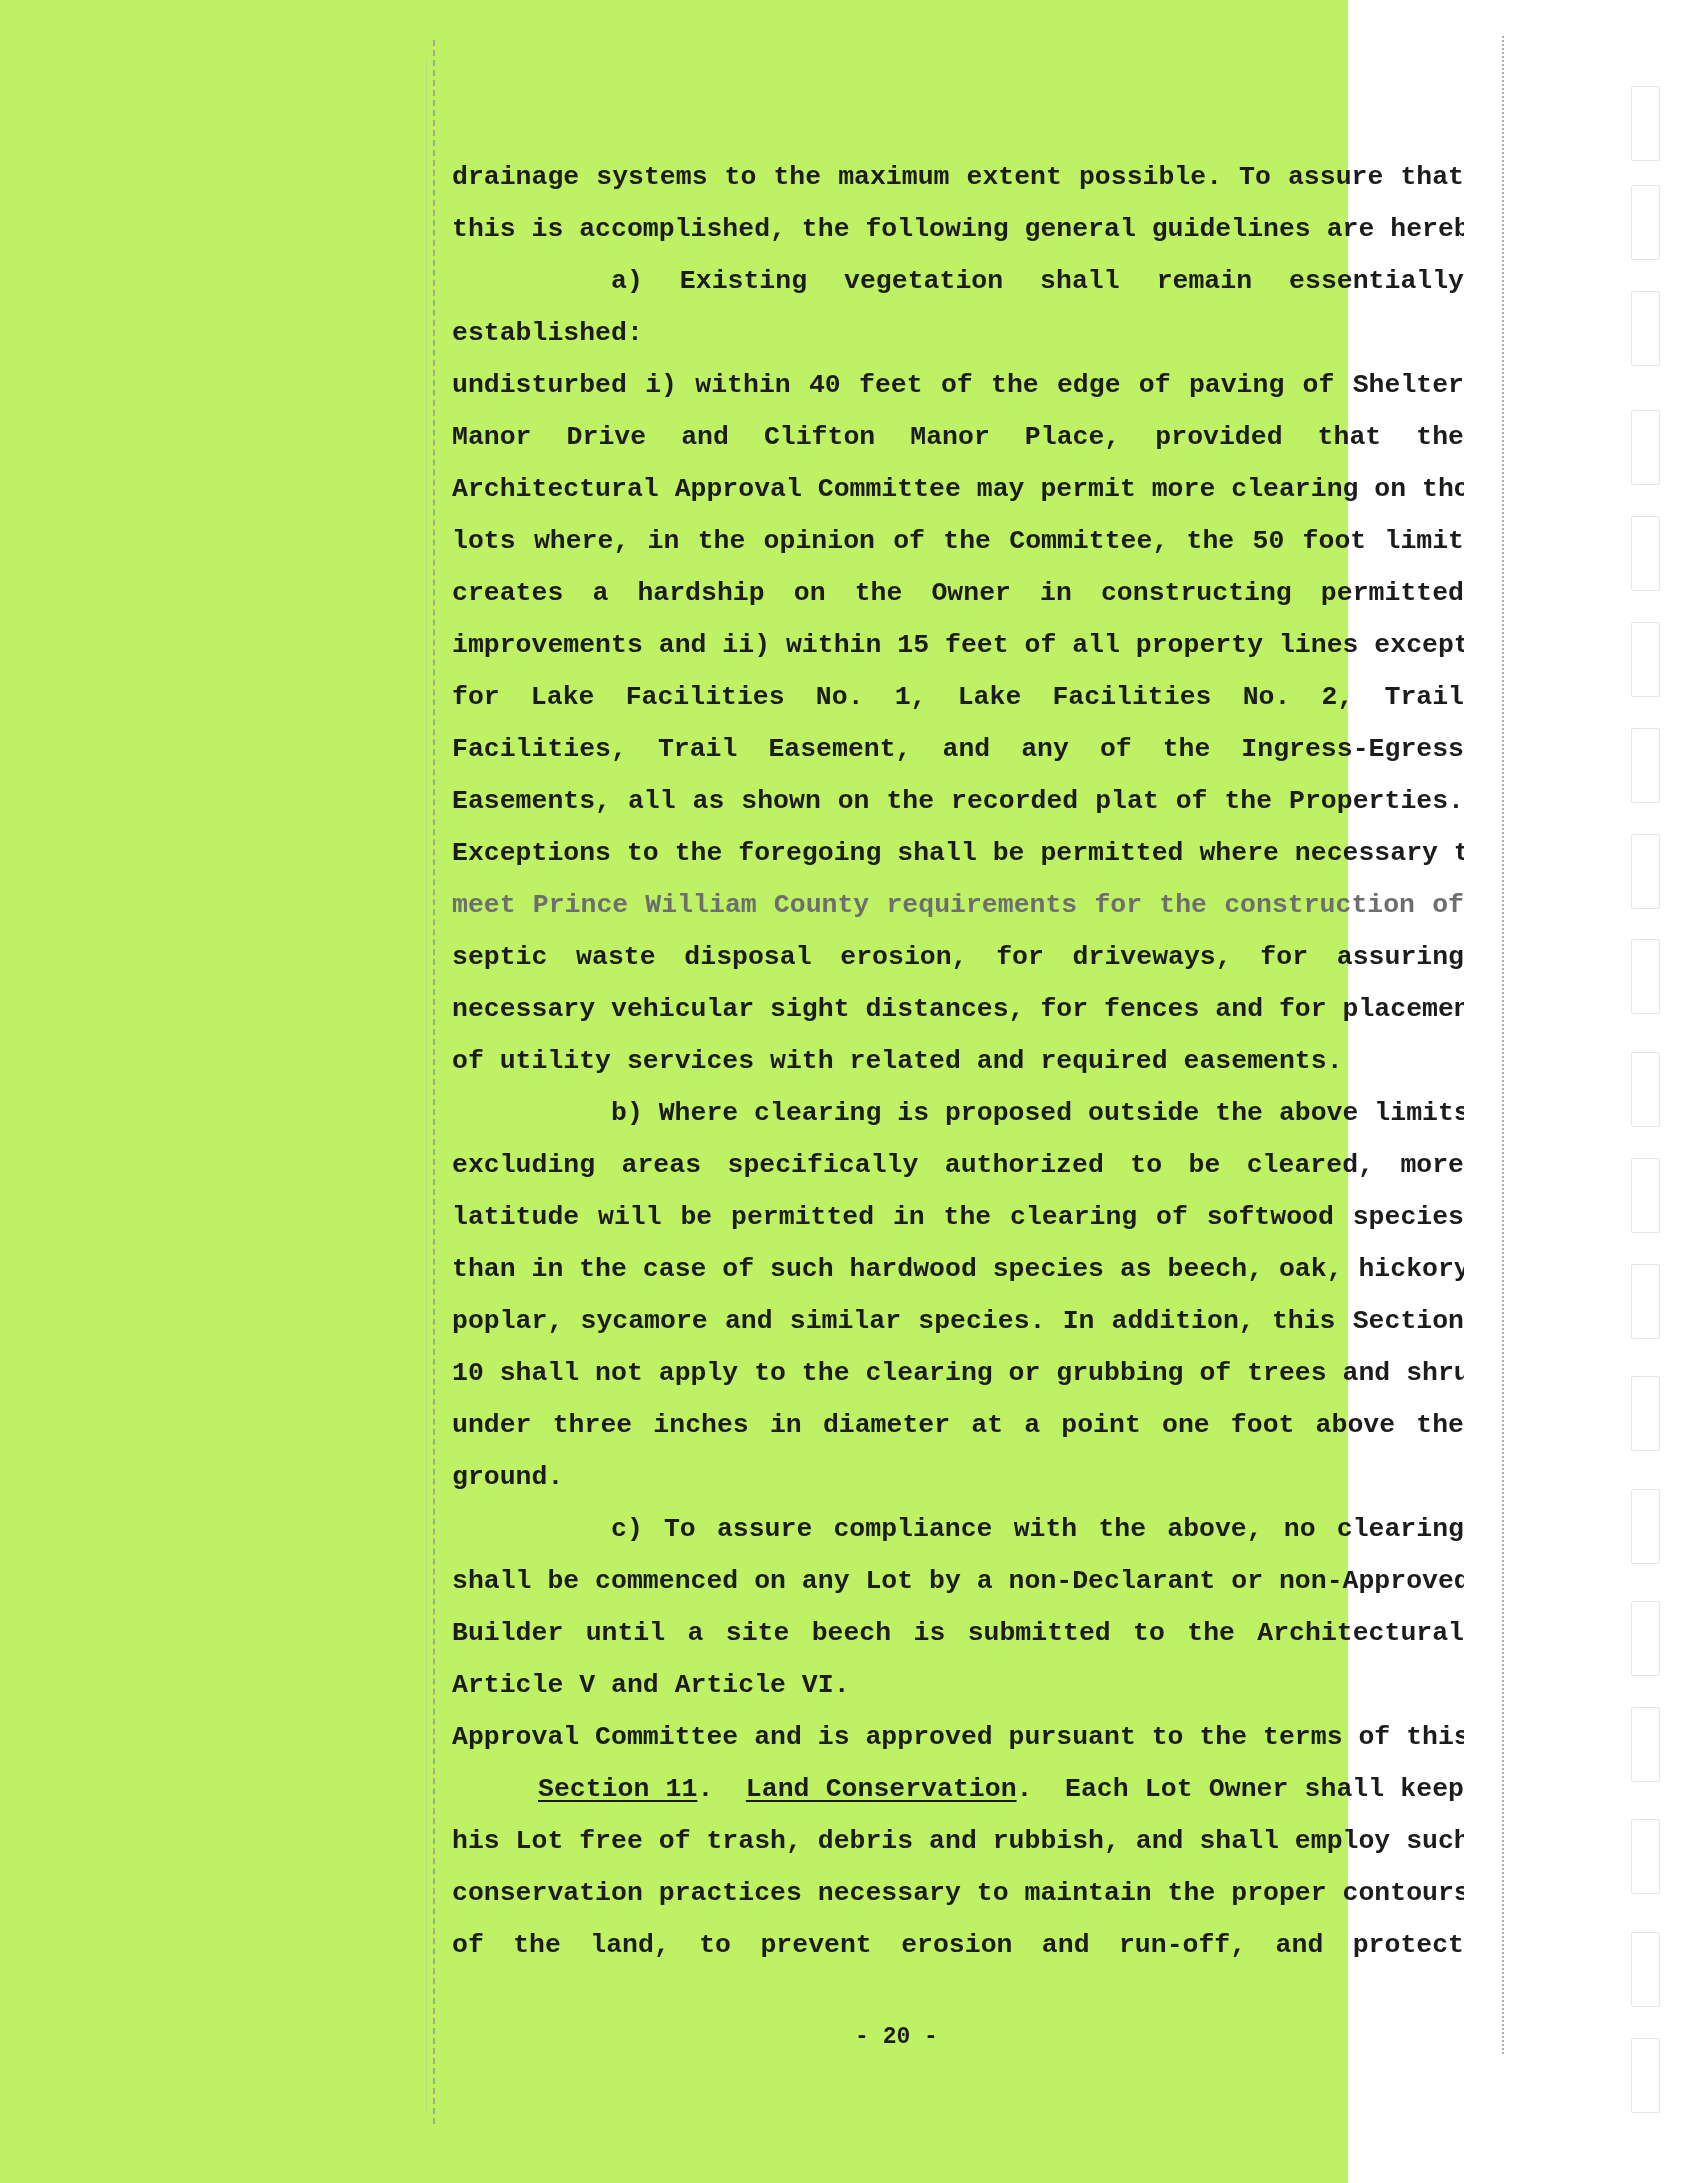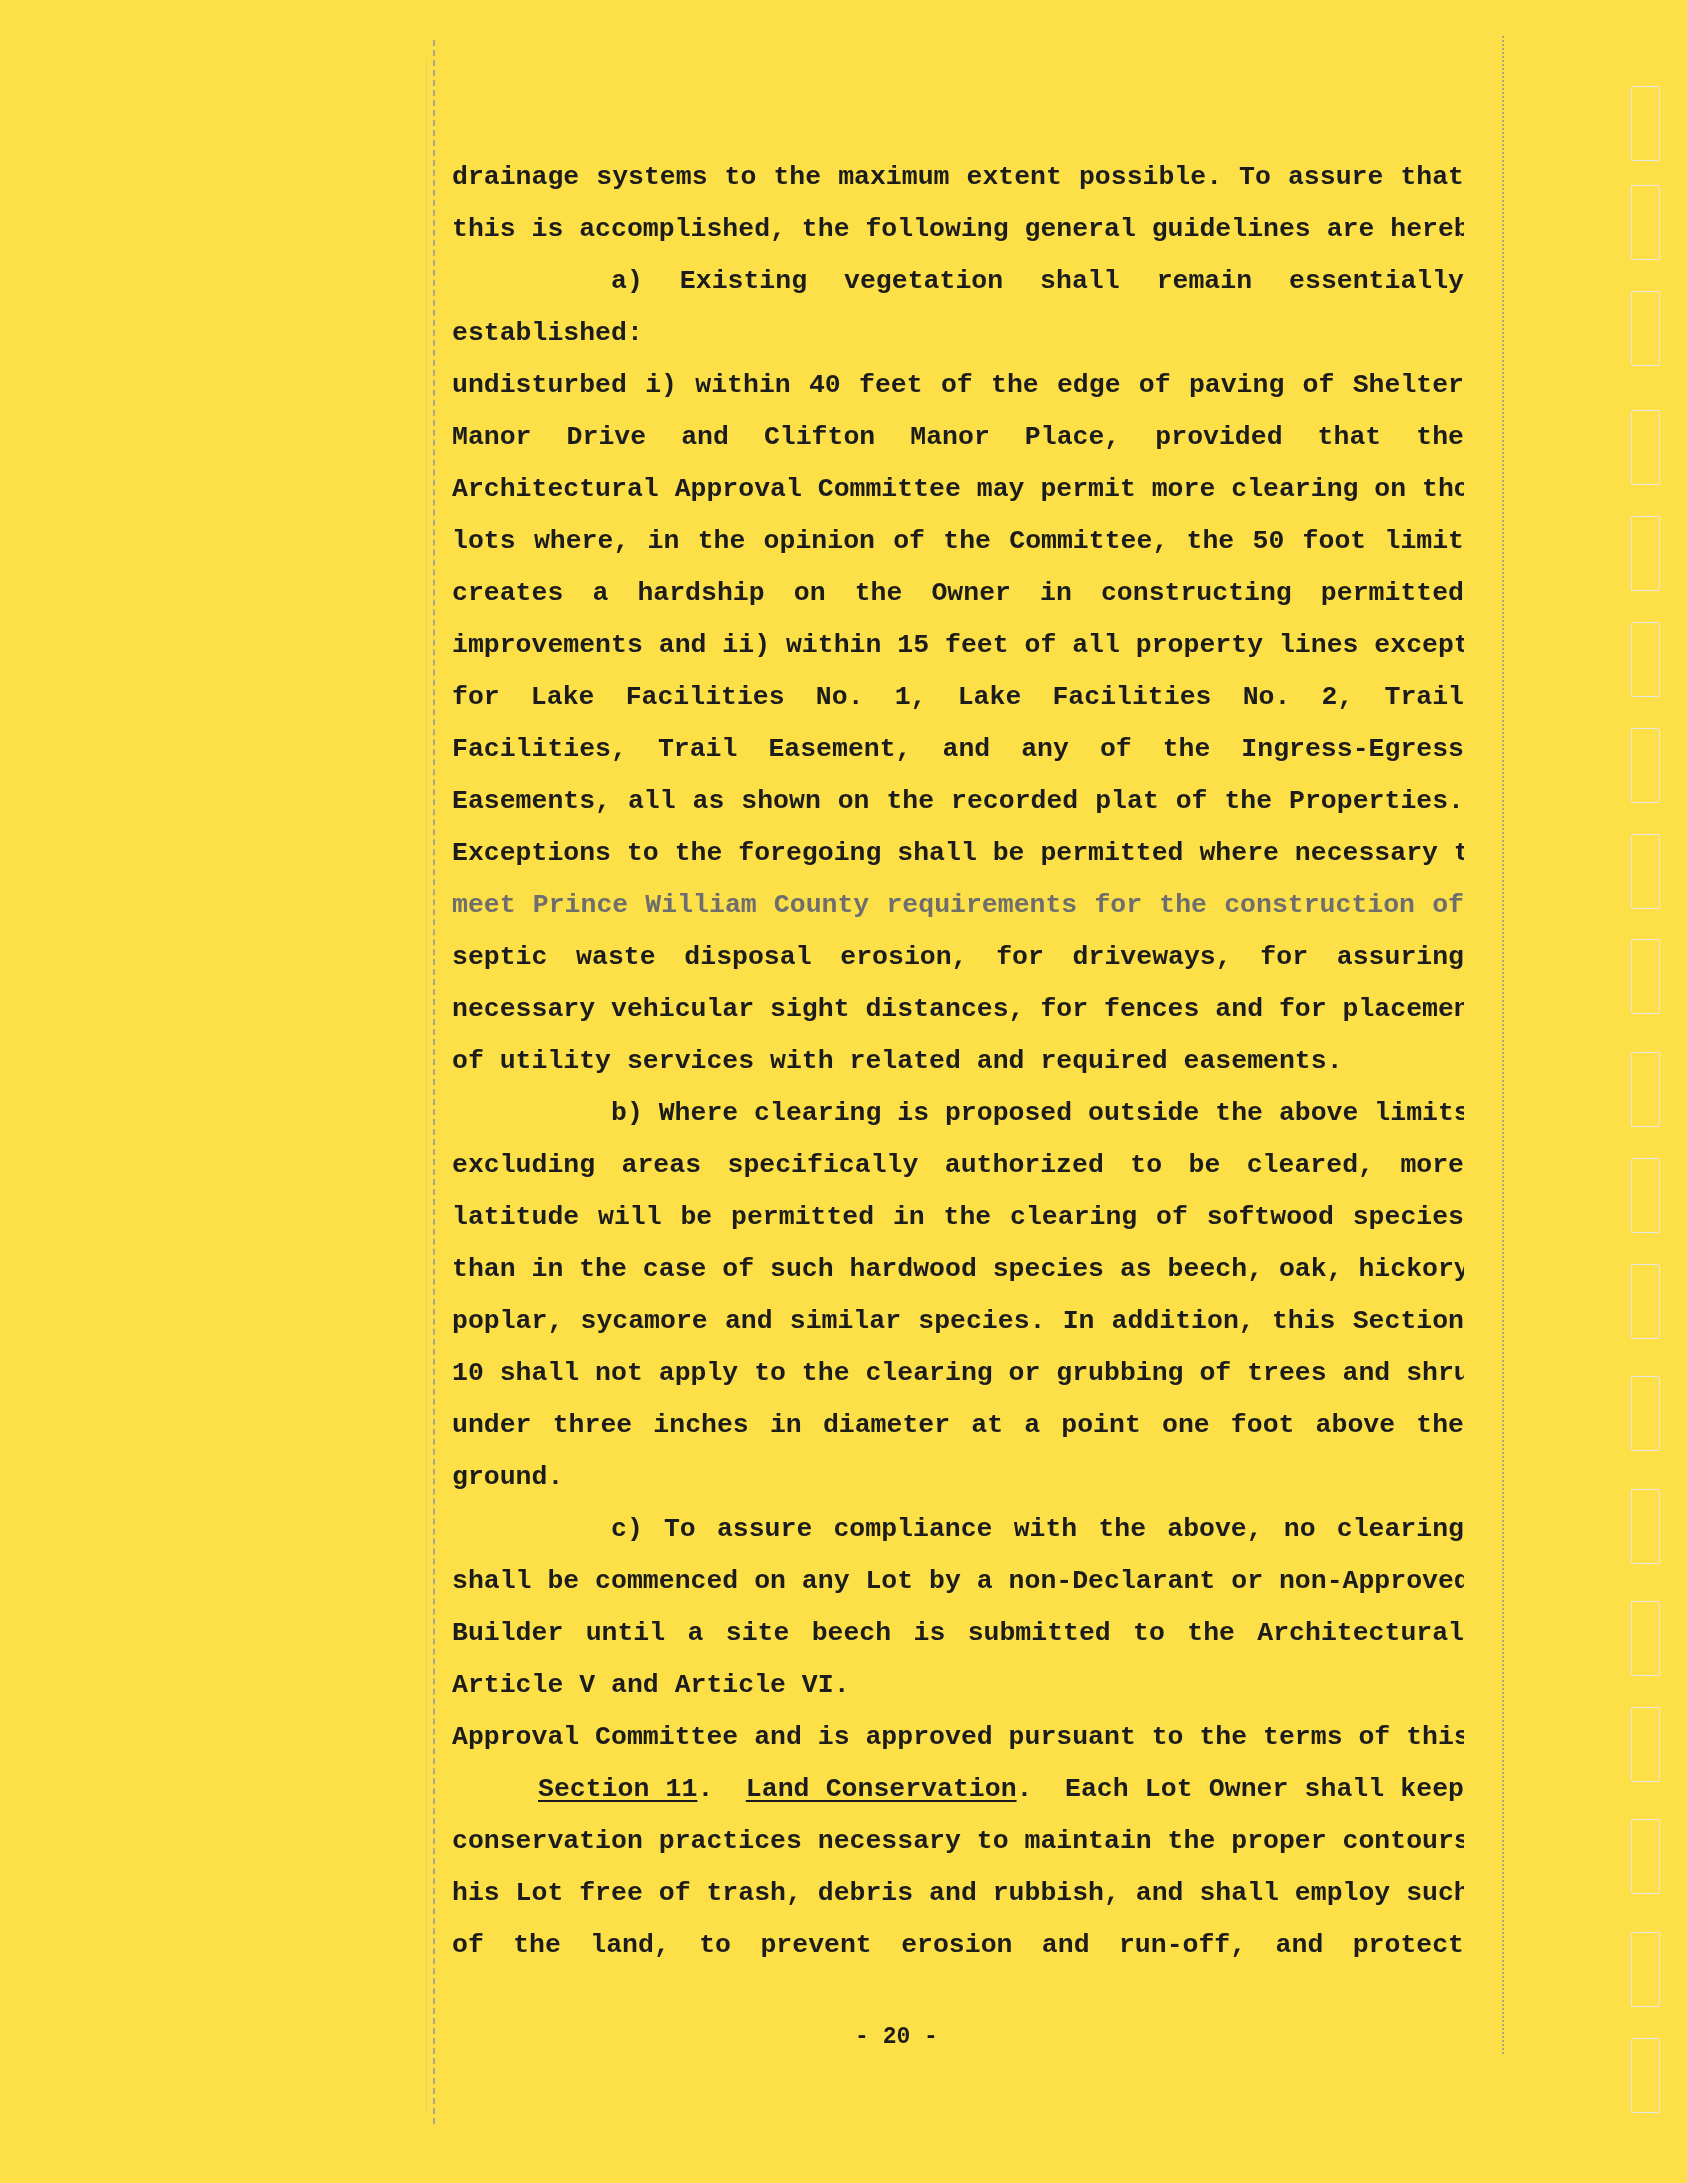--- a/index.html
+++ b/index.html
@@ -1,17 +1,17 @@
 <!DOCTYPE html>
 <html style="font-size:10.6px"><head>
 <meta charset="utf-8">
 <style>
   html, body { margin: 0; padding: 0; background: #ffffff; }
   body { width: 1687px; height: 2183px; position: relative; overflow: hidden; }
-  .page { position: absolute; left: 0; top: 0; width: 1687px; height: 2183px; background: #fde047; }
+  .page { position: absolute; left: 0; top: 0; width: 1348px; height: 2183px; background: #bef264; }
   .left-rule {
     position: absolute; left: 433px; top: 40px; width: 0; height: 2084px;
     border-left: 2px dashed #9a9a9a; opacity: 0.8;
   }
   .left-rule2 {
     position: absolute; left: 426px; top: 60px; width: 0; height: 2051px;
     border-left: 1.3px dotted #b5b5b5; opacity: 0.7;
   }
   .right-rule {
     position: absolute; left: 1502px; top: 36px; width: 0; height: 2018px;
@@ -96,20 +96,20 @@
     <div class="line">poplar, sycamore and similar species.  In addition, this Section</div>
     <div class="line">10 shall not apply to the clearing or grubbing of trees and shrubs</div>
     <div class="line">under three inches in diameter at a point one foot above the</div>
     <div class="line last">ground.</div>
     <div class="line indent-list">c)  To assure compliance with the above, no clearing</div>
     <div class="line">shall be commenced on any Lot by a non-Declarant or non-Approved</div>
     <div class="line">Builder until a site beech is submitted to the Architectural</div>
     <div class="line last">Article V and Article VI.</div>
     <div class="line">Approval Committee and is approved pursuant to the terms of this</div>
     <div class="line indent-sec"><span class="u">Section 11</span><span style="white-space:pre">.  </span><span class="u">Land Conservation</span><span style="white-space:pre">.  Each Lot Owner shall keep</span></div>
+    <div class="line">his Lot free of trash, debris and rubbish, and shall employ such</div>
     <div class="line">conservation practices necessary to maintain the proper contours</div>
-    <div class="line">his Lot free of trash, debris and rubbish, and shall employ such</div>
     <div class="line">of the land, to prevent erosion and run-off, and protect</div>
   </div>
 
   <div class="page-number">- 20 -</div>
 </div>
 
 
 </body></html>

